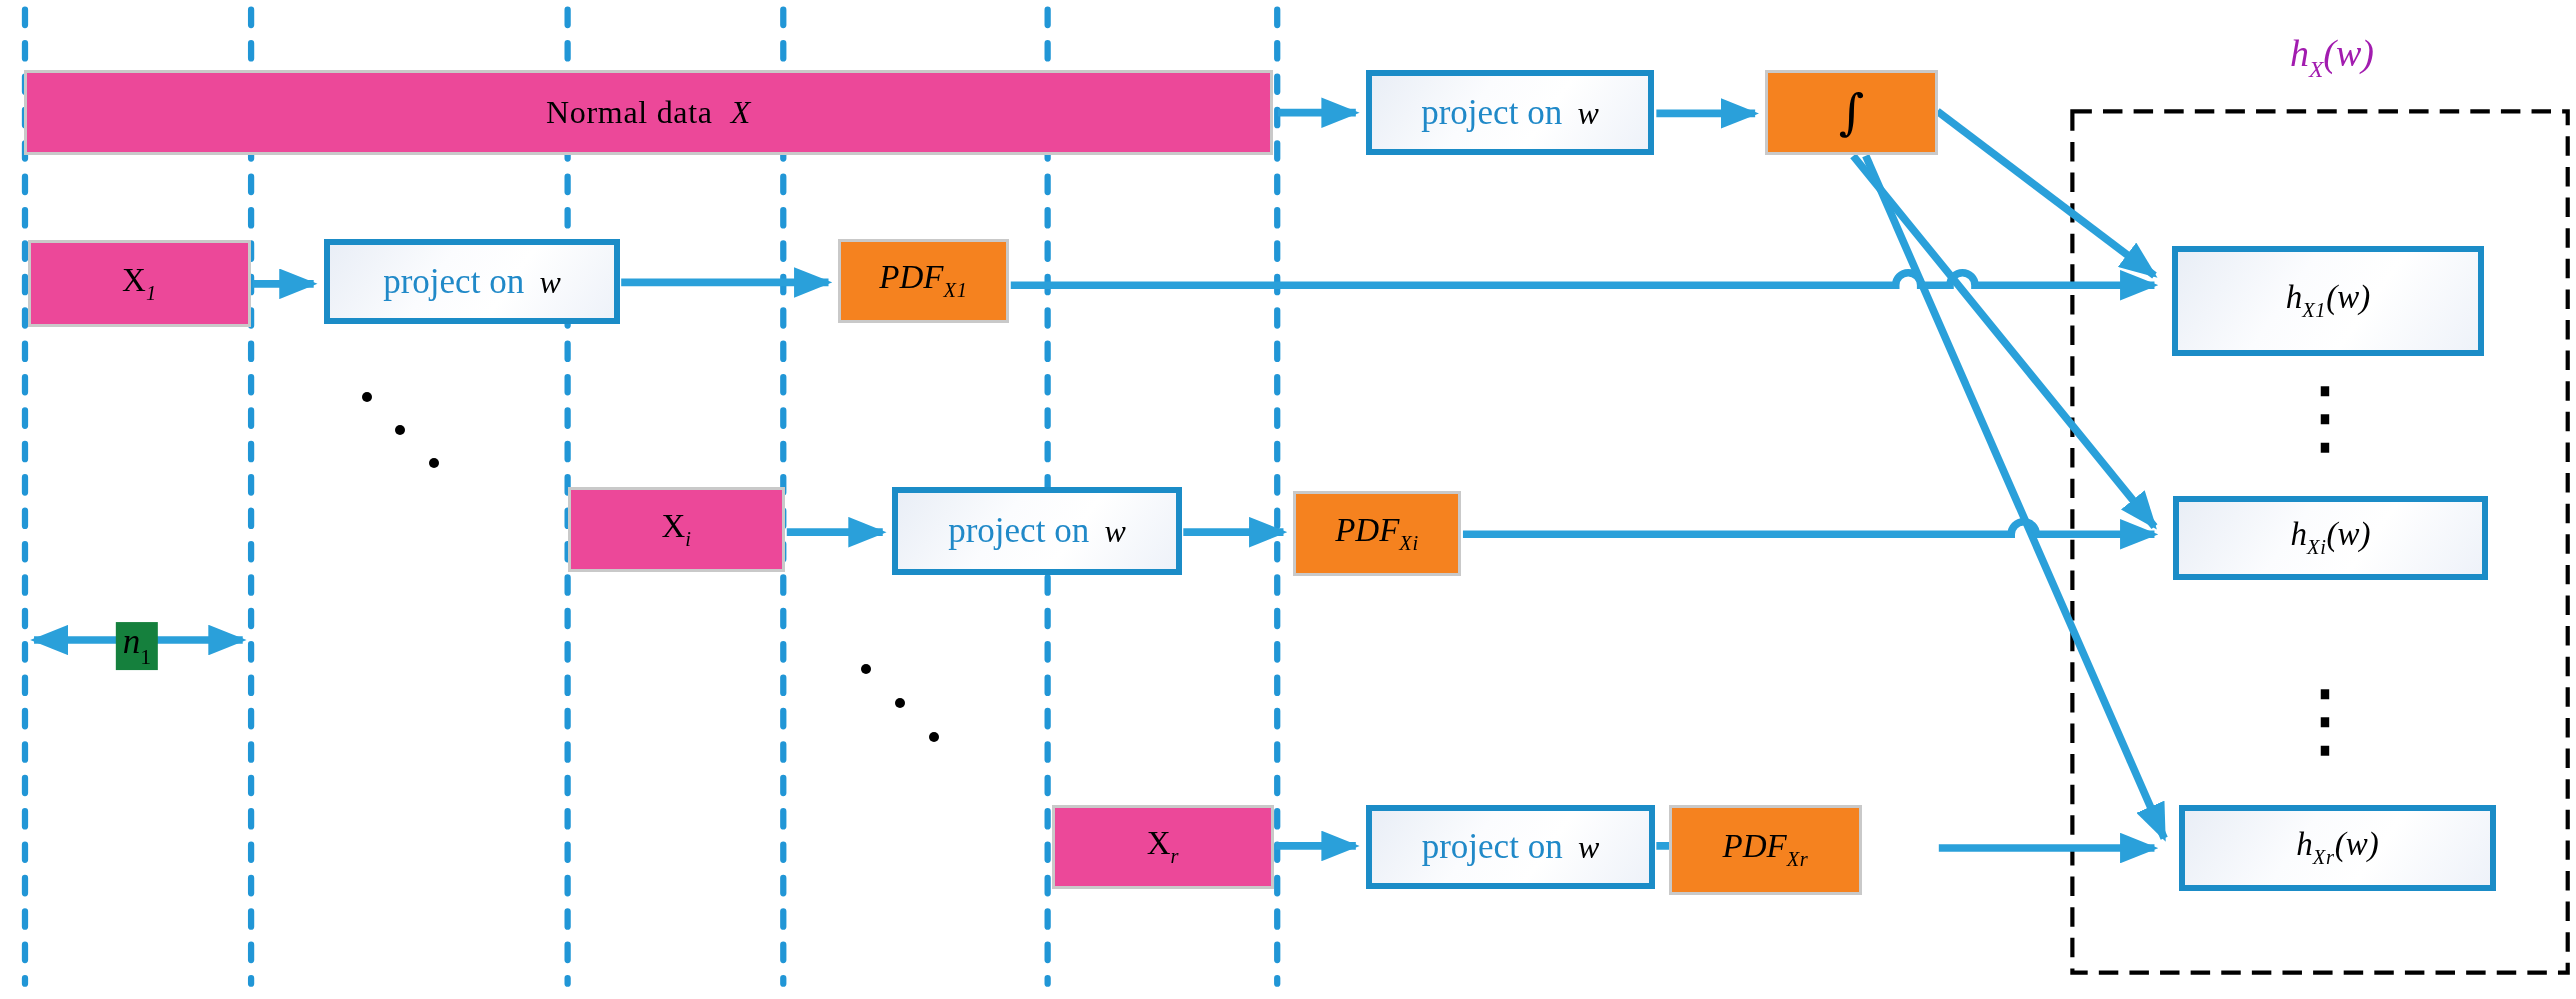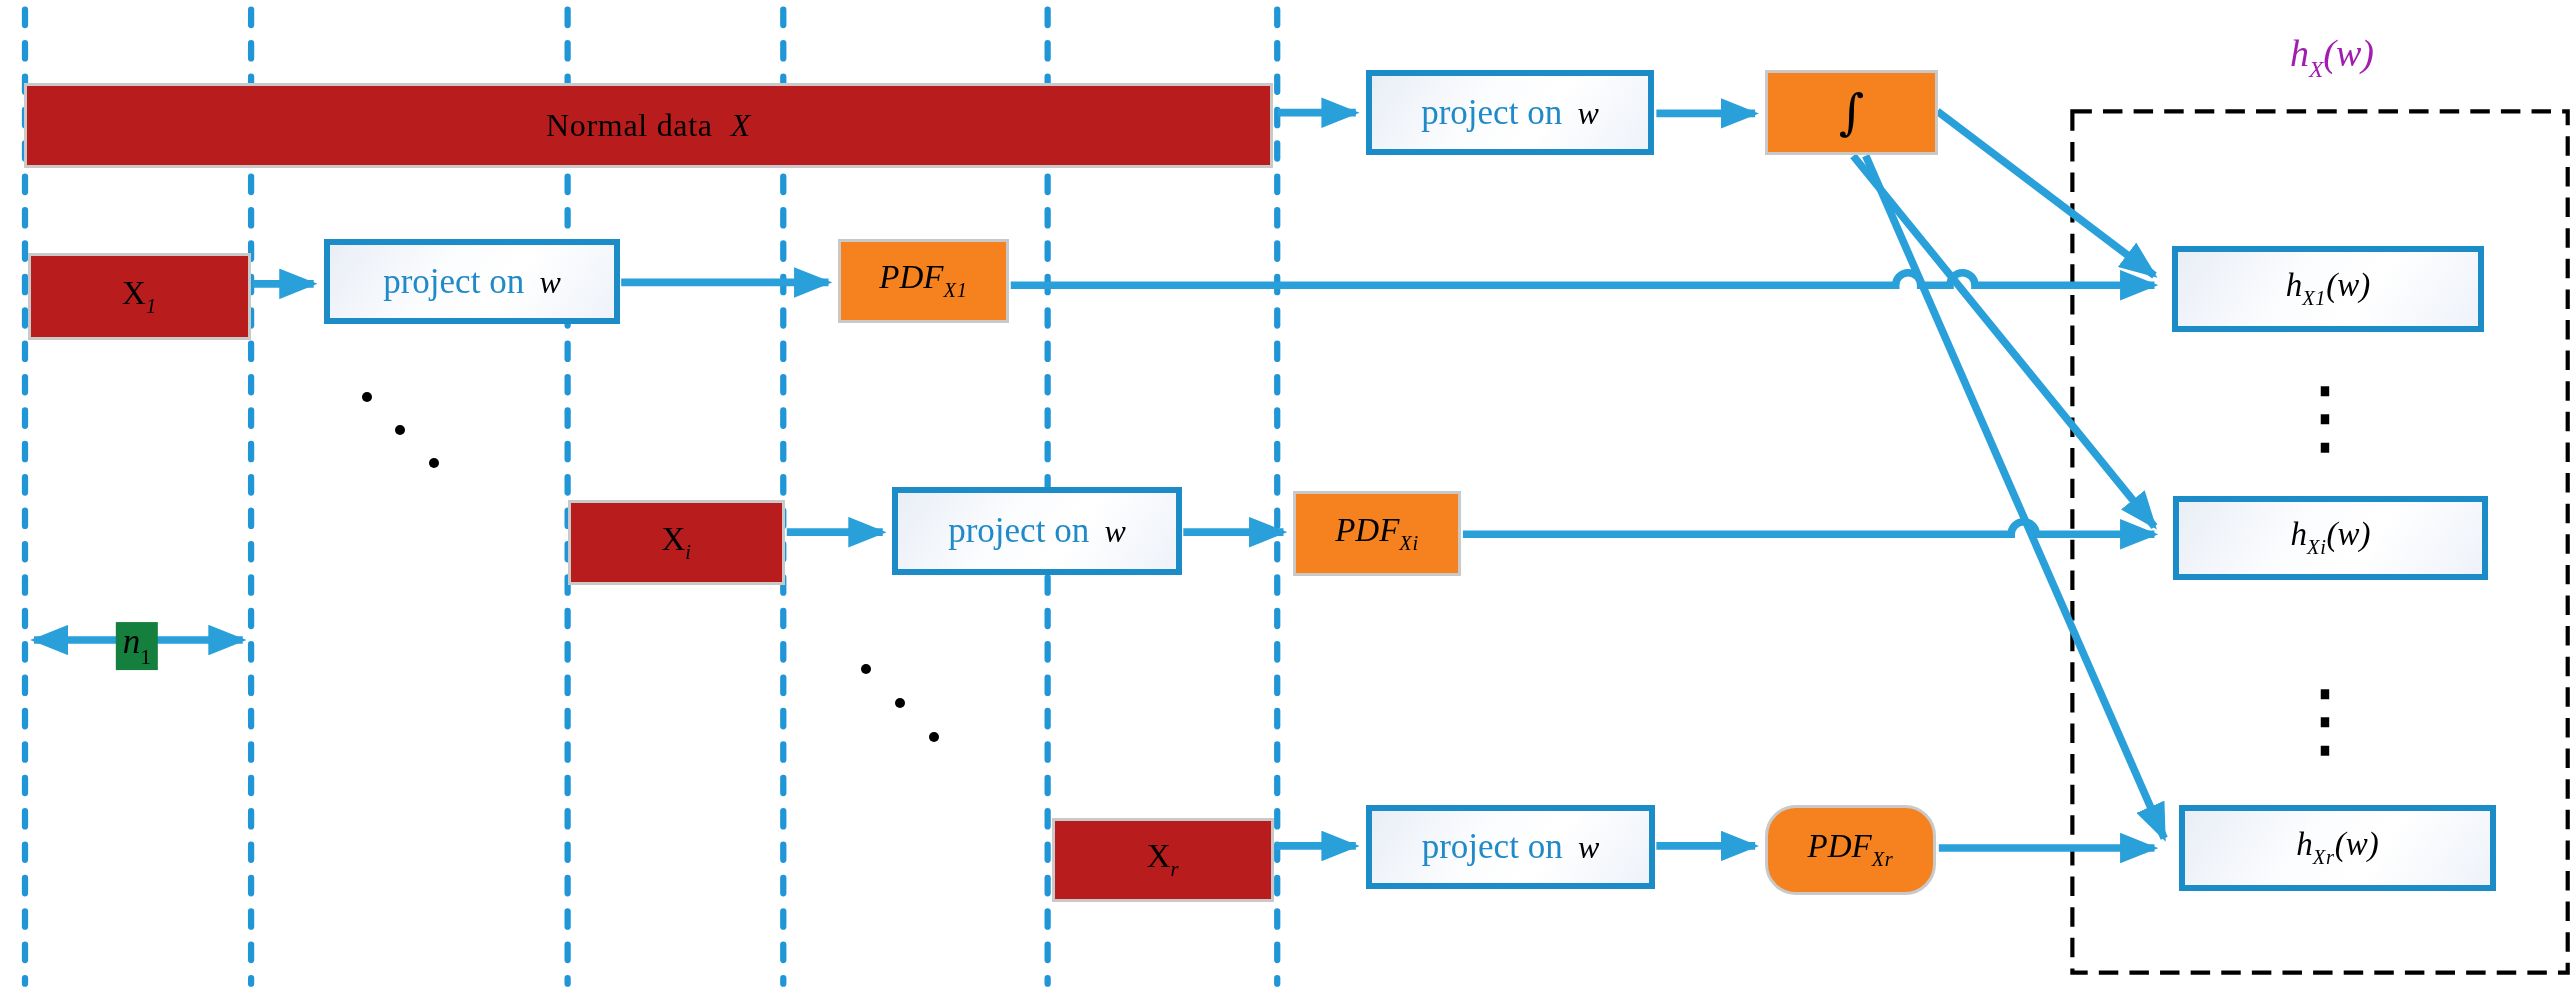--- a/index.html
+++ b/index.html
@@ -1,21 +1,21 @@
 <!DOCTYPE html>
 <html style="font-size:11px"><head>
 <meta charset="utf-8">
 <style>
   html,body{margin:0;padding:0;background:#ffffff;}
   #stage{position:relative;width:2576px;height:999px;background:#ffffff;overflow:hidden;
          font-family:"Liberation Serif", serif;}
   #wires{position:absolute;left:0;top:0;z-index:1;}
   .box{position:absolute;display:flex;align-items:center;justify-content:center;
        box-sizing:border-box;z-index:2;}
-  .bluebox{background:#b91c1c;border:3.5px solid #c9c9c9;color:#000;margin-top:13px;}
+  .bluebox{background:#ec4899;border:3.5px solid #c9c9c9;color:#000;}
   .orangebox{background:#f5821f;border:3.5px solid #c9c9c9;color:#000;}
   .gbox{background:linear-gradient(125deg,#e9eef6 0%,#fbfcfe 38%,#ffffff 62%,#eef2f9 100%);
         border:6.3px solid #1b8cc7;}
   .boxlabel{font-size:33px;white-space:nowrap;}
   .boxlabel sub{font-size:0.62em;font-style:italic;vertical-align:-0.45em;letter-spacing:0.7px;}
   .mathit{font-style:italic;}
   .projtext{color:#2089c8;font-size:35px;}
   .projvar{color:#000;font-style:italic;font-size:32px;margin-left:15.3px;}
   .bartext{font-size:32px;color:#000;letter-spacing:0.7px;}
   .barvar{font-style:italic;margin-left:18px;}
@@ -109,27 +109,27 @@
   <div class="box orangebox" style="left:1293px;top:491px;width:168px;height:85px;">
     <span class="boxlabel mathit"><span>PDF</span><sub>Xi</sub></span>
   </div>
 
   <div class="box bluebox" style="left:1052px;top:805px;width:222px;height:84px;">
     <span class="boxlabel"><span>X</span><sub>r</sub></span>
   </div>
   <div class="box gbox" style="left:1366px;top:805px;width:289px;height:84px;">
     <span class="boxlabel"><span class="projtext">project on</span><span class="projvar">w</span></span>
   </div>
-  <div class="box orangebox" style="left:1765px;top:805px;width:171px;height:90px;border-radius:31px;">
+  <div class="box orangebox" style="left:1669px;top:805px;width:193px;height:90px;">
     <span class="boxlabel mathit"><span>PDF</span><sub>Xr</sub></span>
   </div>
 
   <div class="htitle" style="left:2332px;top:31px;"><span>h</span><sub>X</sub><span>(w)</span></div>
 
-  <div class="box gbox" style="left:2172px;top:246px;width:312px;height:86px;">
+  <div class="box gbox" style="left:2172px;top:246px;width:312px;height:110px;">
     <span class="boxlabel mathit"><span>h</span><sub>X1</sub><span>(w)</span></span>
   </div>
   <div class="box gbox" style="left:2173px;top:496px;width:315px;height:84px;justify-content:center;">
     <span class="boxlabel mathit"><span>h</span><sub>Xi</sub><span>(w)</span></span>
   </div>
   <div class="box gbox" style="left:2179px;top:805px;width:317px;height:86px;">
     <span class="boxlabel mathit"><span>h</span><sub>Xr</sub><span>(w)</span></span>
   </div>
 
   <div class="vellipsis" style="left:2325px;top:376px;">⋮</div>

